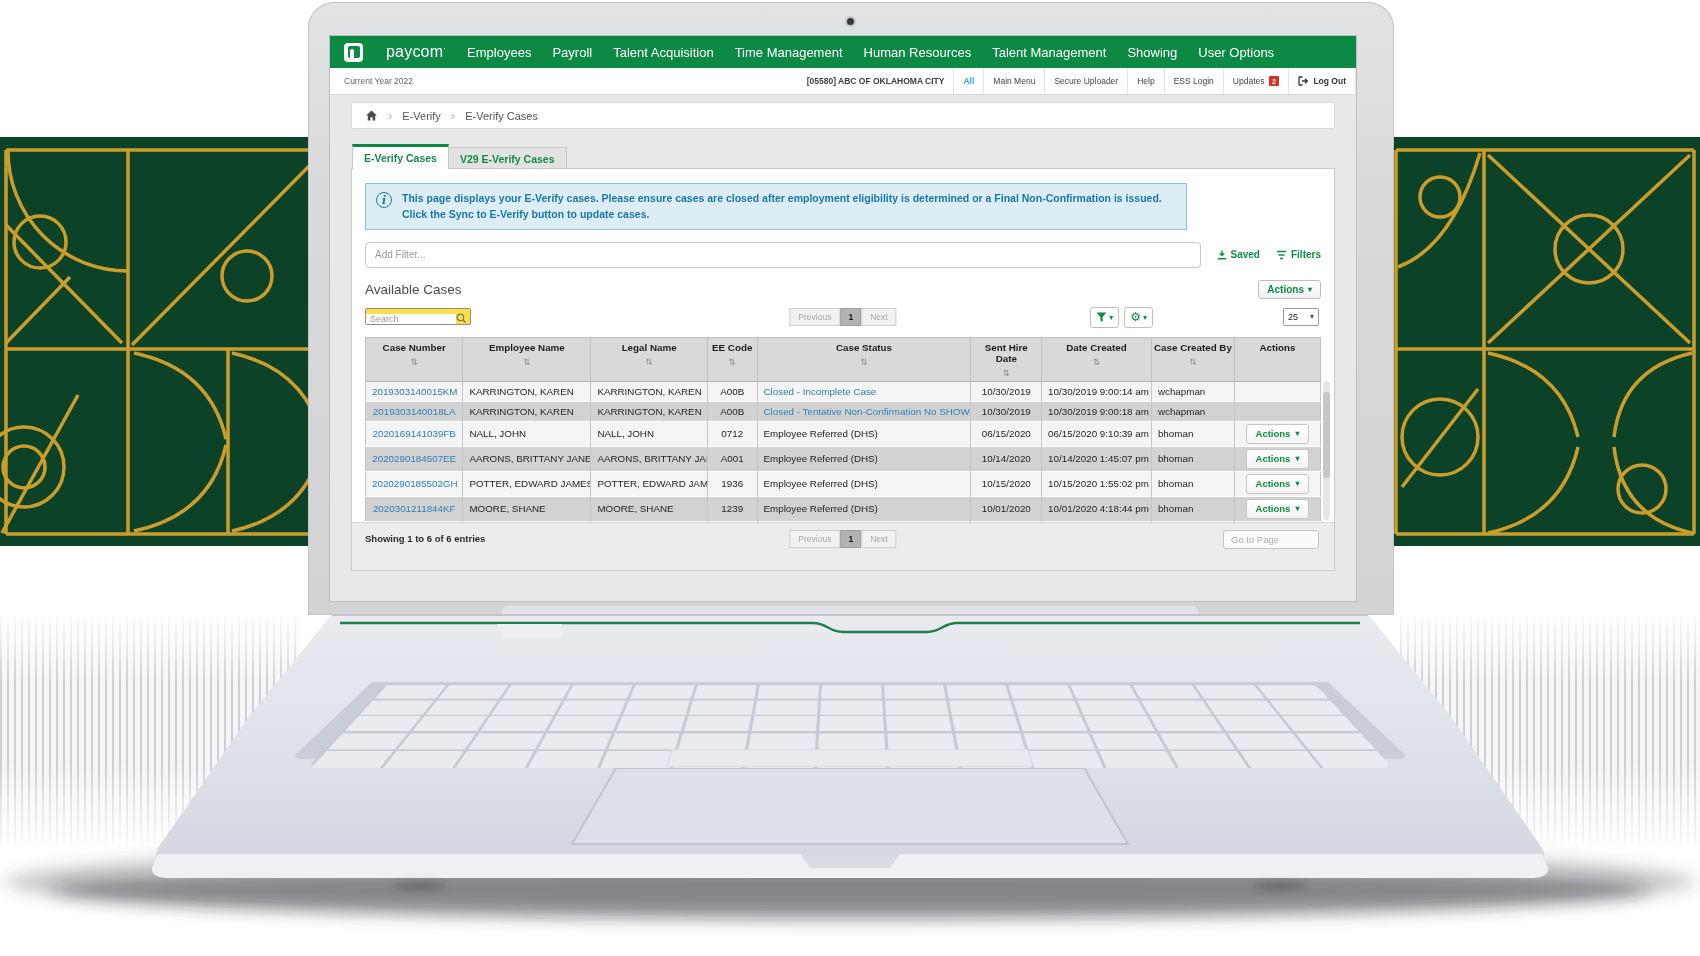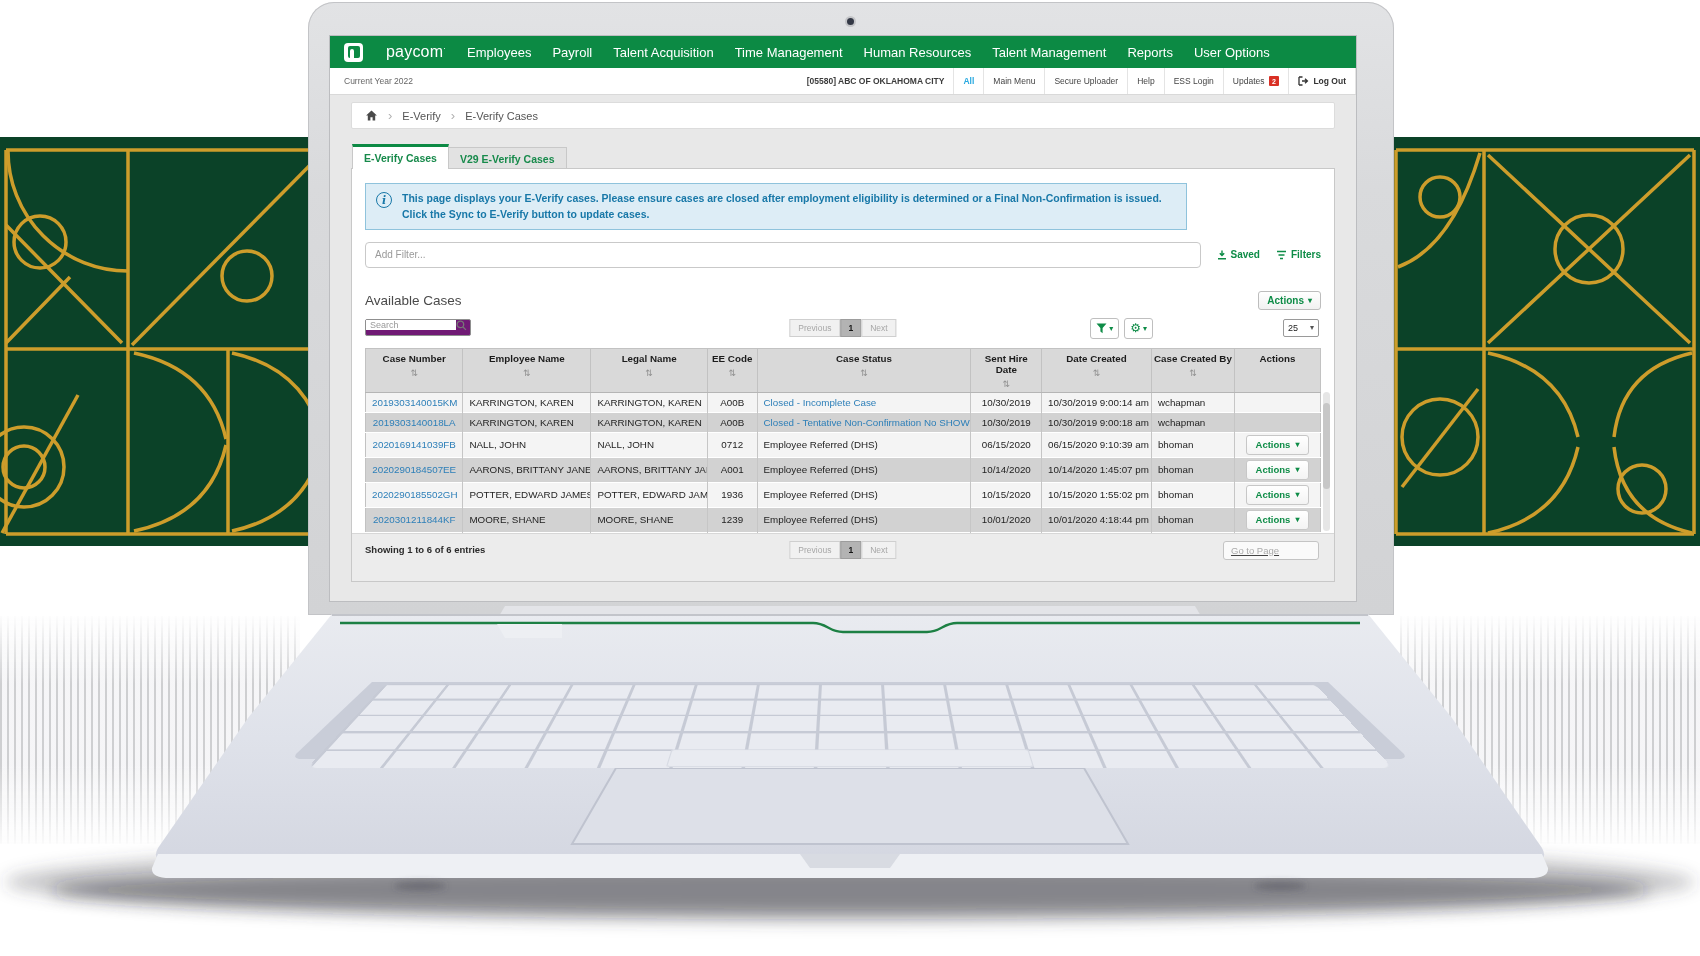--- a/index.html
+++ b/index.html
@@ -78,28 +78,28 @@
   .info-icon { width:16px; height:16px; border:1.5px solid #1878A8; border-radius:50%; color:#1878A8;
     font-family:"DejaVu Serif",serif; font-style:italic; font-weight:bold; font-size:11px;
     display:flex; align-items:center; justify-content:center; flex:0 0 auto; margin-top:2px; }
   .info-text { font-size:10.5px; font-weight:bold; color:#1878A8; line-height:1.55; }
 
   .filter-row { display:flex; align-items:center; margin-top:12px; gap:16px; }
   .add-filter { flex:1; height:26px; border:1px solid #c9c9c9; border-radius:4px; padding:0 9px; font-size:10px; color:#444; outline:none; }
   .add-filter::placeholder { color:#9a9a9a; }
   .green-link { display:flex; align-items:center; gap:4px; color:#0E8C47; font-size:10px; font-weight:bold; cursor:pointer; white-space:nowrap; }
 
-  .section-row { display:flex; align-items:center; margin-top:23px; }
+  .section-row { display:flex; align-items:center; margin-top:12px; }
   .section-title { font-size:13.5px; color:#4a4a4a; }
   .actions-btn { margin-left:auto; display:flex; align-items:center; gap:4px; background:linear-gradient(#fff,#f1f1f1);
     border:1px solid #bdbdbd; border-radius:3px; padding:3px 8px; color:#0E8C47; font-size:10px; font-weight:bold; cursor:pointer; }
 
   .toolbar { position:relative; margin-top:9px; height:20px; }
   .search-wrap { position:absolute; left:0; top:0; width:106px; height:17px; border:1px solid #8f8f8f; border-radius:2px;
-    display:flex; align-items:flex-start; background:#701a75; }
+    display:flex; align-items:flex-end; background:#fde047; }
   .search-input { border:none; outline:none; flex:1; min-width:0; font-size:9px; padding:0 4px; color:#444; }
   .search-input::placeholder { color:#999; }
   .pager { position:absolute; left:50%; transform:translateX(-50%); top:0; display:flex; }
   .pg-btn { border:1px solid #cfcfcf; background:#f1f1f1; color:#a7a7a7; font-size:8.5px; padding:3px 8px; cursor:pointer; }
   .pg-cur { border:1px solid #9d9d9d; background:#b3b3b3; color:#151515; font-weight:bold; font-size:8.5px; padding:3px 7px; cursor:pointer; }
   .icon-btns { position:absolute; right:168px; top:-1px; display:flex; gap:5px; }
   .icon-btn { border:1px solid #bfbfbf; border-radius:3px; background:#fff; height:21px; padding:0 5px;
     display:flex; align-items:center; gap:2px; cursor:pointer; }
   .caret { color:#0E8C47; font-size:8px; }
   .gear-glyph { color:#0E8C47; font-size:12px; line-height:1; }
@@ -124,21 +124,21 @@
     border:1px solid #c7c7c7; border-radius:3px; padding:3.5px 9px; color:#0E8C47; font-size:9.5px; font-weight:bold; cursor:pointer; }
 
   .table-wrap { position:relative; }
   .vscroll { position:absolute; right:-9px; top:44px; bottom:2px; width:7px; background:#e6e6e6; border-radius:4px; }
   .vscroll .thumb { position:absolute; top:8%; width:7px; height:62%; background:#c7c7c7; border-radius:4px; cursor:pointer; }
 
   .tfooter { background:#ececec; border-top:1px solid #d7d7d7; margin:0 -13px; padding:8px 13px 12px; position:relative; height:48px; }
   .tf-summary { font-size:9.5px; font-weight:bold; color:#2b2b2b; position:absolute; left:13px; top:10px; }
   .tf-pager { position:absolute; left:50%; transform:translateX(-50%); top:7px; display:flex; }
   .goto { position:absolute; right:15px; top:7px; width:96px; height:19px; border:1px solid #c4c4c4; border-radius:3px;
-    background:#fafafa; font-size:9.5px; padding:0 7px; color:#444; outline:none;text-decoration:underline; }
+    background:#fafafa; font-size:9.5px; padding:0 7px; color:#444; outline:none; }
   .goto::placeholder { color:#ababab; }
 </style>
 </head>
 <body>
 
 <div class="stage">
 
   <svg class="bg-panel left" viewBox="0 0 330 409" width="330" height="409">
     <rect width="330" height="409" fill="#0B4228"></rect>
     <g stroke="#D8A22C" stroke-width="3.5" fill="none" opacity="0.95">
@@ -215,21 +215,21 @@
       <div class="brand">
         <span class="logo-mark"></span>
         <span class="brand-name"><span>paycom</span><sup>·</sup></span>
       </div>
       <span class="nav-item">Employees</span>
       <span class="nav-item">Payroll</span>
       <span class="nav-item">Talent Acquisition</span>
       <span class="nav-item">Time Management</span>
       <span class="nav-item">Human Resources</span>
       <span class="nav-item">Talent Management</span>
-      <span class="nav-item">Reports</span>
+      <span class="nav-item">Showing</span>
       <span class="nav-item">User Options</span>
     </div>
 
     <div class="utilbar">
       <div class="left">Current Year 2022</div>
       <div class="right">
         <div class="util-item company">[05580] ABC OF OKLAHOMA CITY</div>
         <div class="util-item all">All</div>
         <div class="util-item">Main Menu</div>
         <div class="util-item">Secure Uploader</div>

